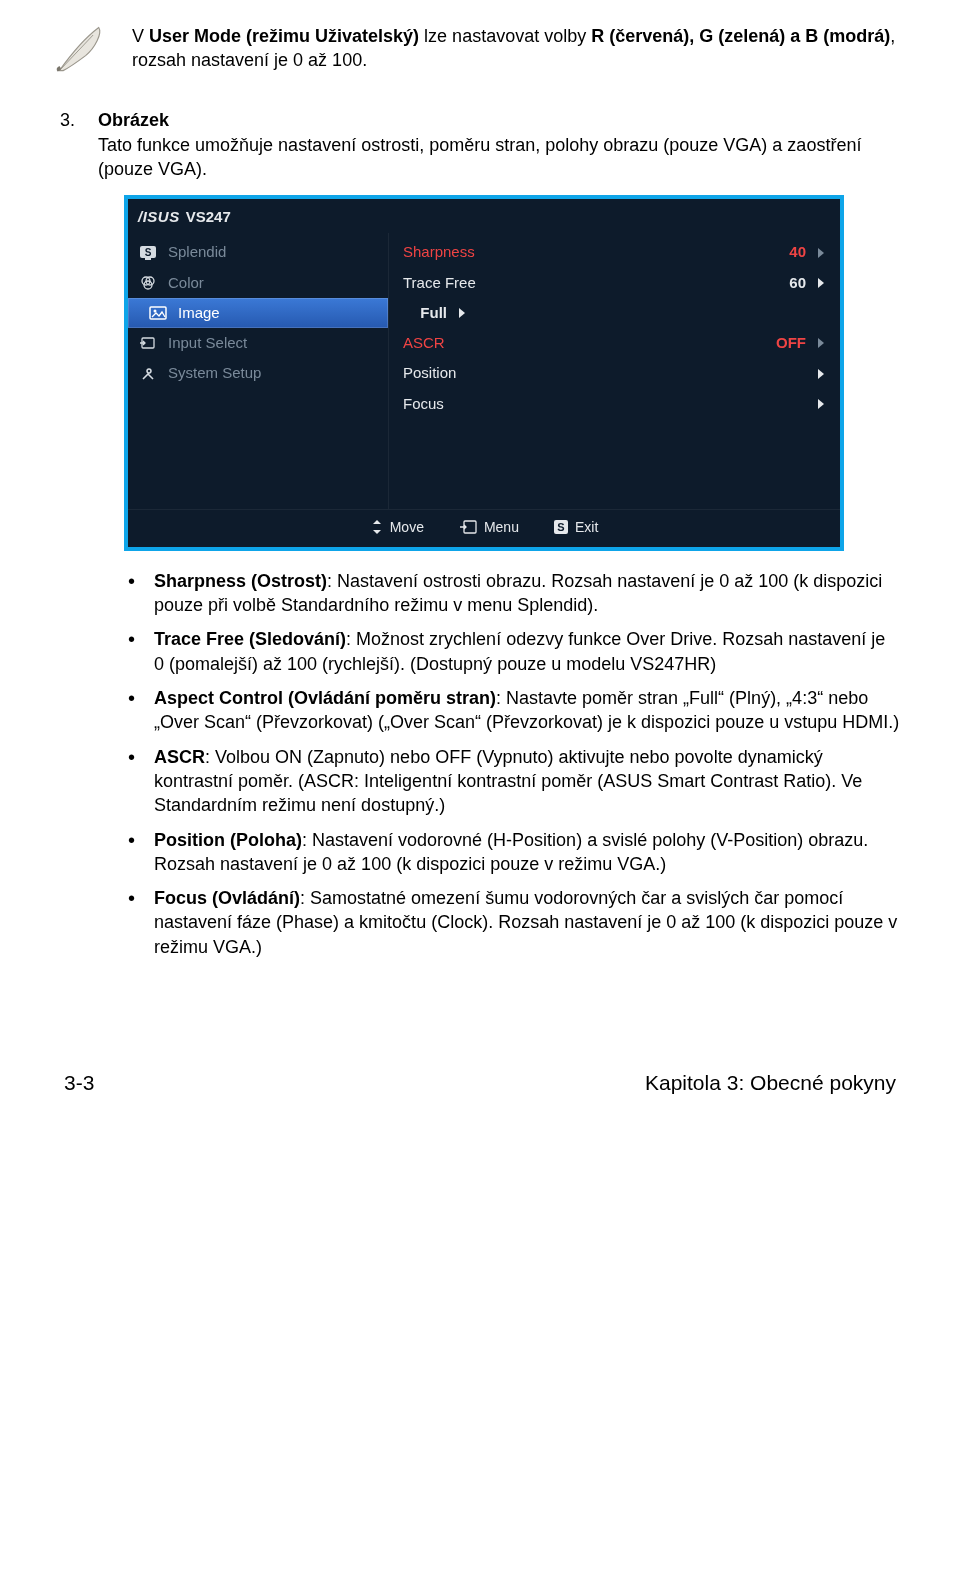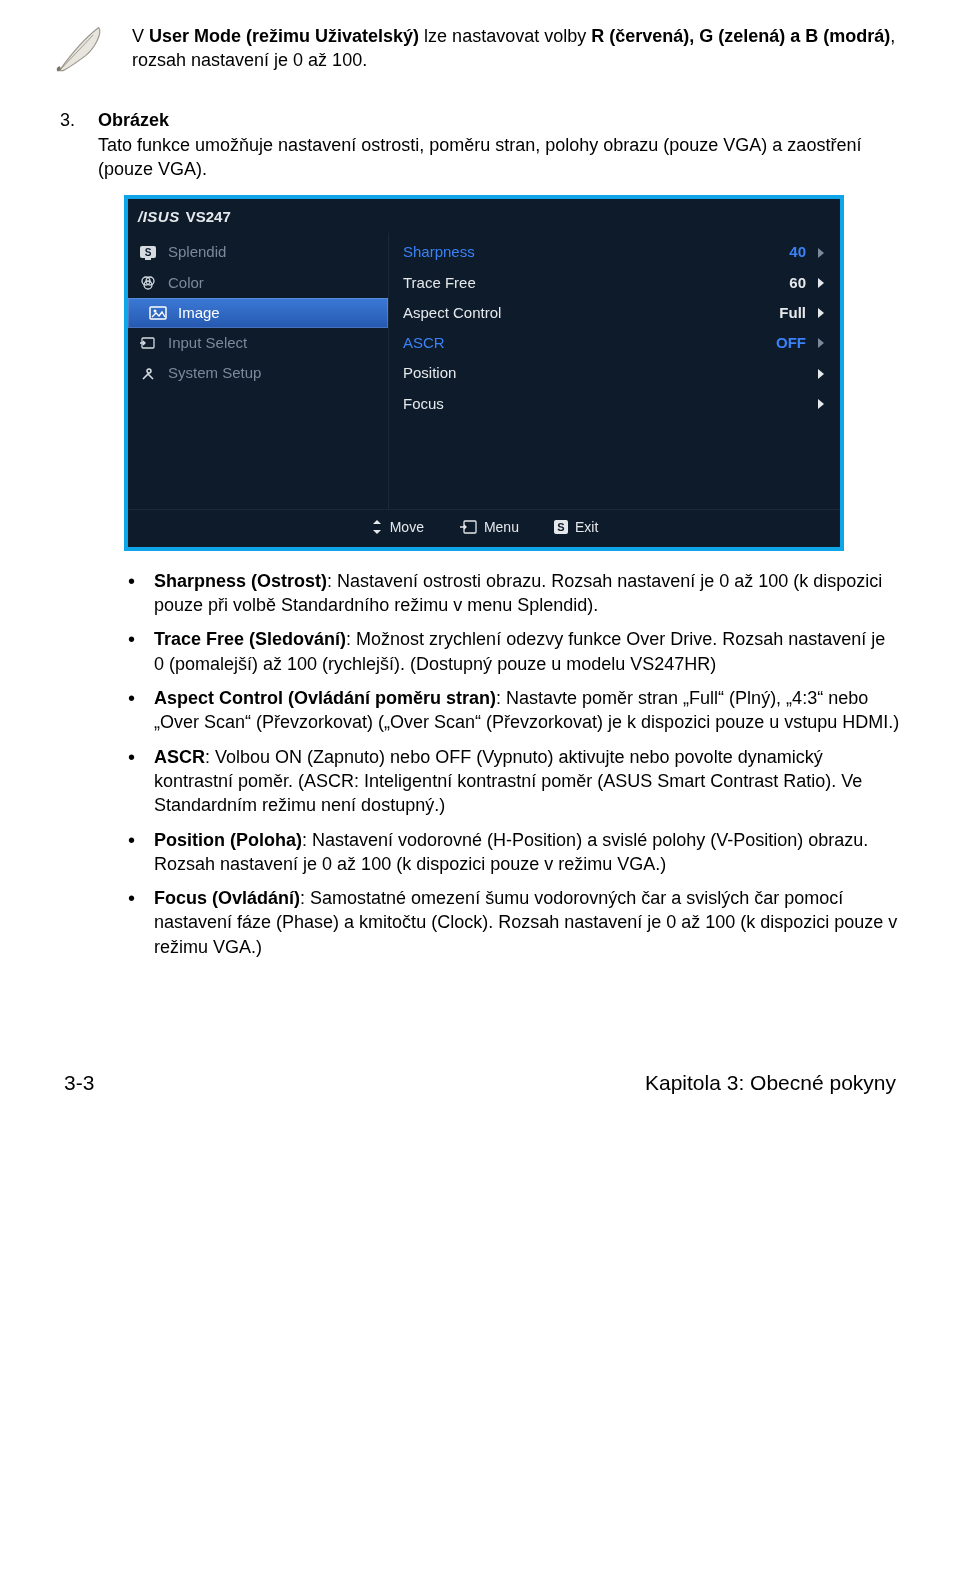--- a/index.html
+++ b/index.html
@@ -77,21 +77,21 @@
   .menu-item .icon {
     width: 20px; height: 18px;
     display: flex; align-items: center; justify-content: center;
   }
   .setting-row {
     display: flex;
     align-items: center;
     padding: 5px 6px 5px 8px;
     gap: 8px;
   }
-  .setting-row.dim { color: #3b82f6; }
+  .setting-row.dim { color: #ef4444; }
   .setting-row .label { flex: 1; }
   .setting-row .value { width: 48px; text-align: right; padding-right: 4px; font-weight: bold; }
   .setting-row .arrow {
     width: 0; height: 0;
     border-top: 5px solid transparent;
     border-bottom: 5px solid transparent;
     border-left: 6px solid #7a8a9a;
   }
   .setting-row.bright .arrow { border-left-color: #e6e9ec; }
   .osd-footer {
@@ -221,21 +221,20 @@
         <span class="label">Sharpness</span>
         <span class="value">40</span>
         <span class="arrow"></span>
       </div>
       <div class="setting-row bright">
         <span class="label">Trace Free</span>
         <span class="value">60</span>
         <span class="arrow"></span>
       </div>
       <div class="setting-row bright">
-        <span class="label">Aspect Control</span>
         <span class="value">Full</span>
         <span class="arrow"></span>
       </div>
       <div class="setting-row dim">
         <span class="label">ASCR</span>
         <span class="value">OFF</span>
         <span class="arrow"></span>
       </div>
       <div class="setting-row bright">
         <span class="label">Position</span>

